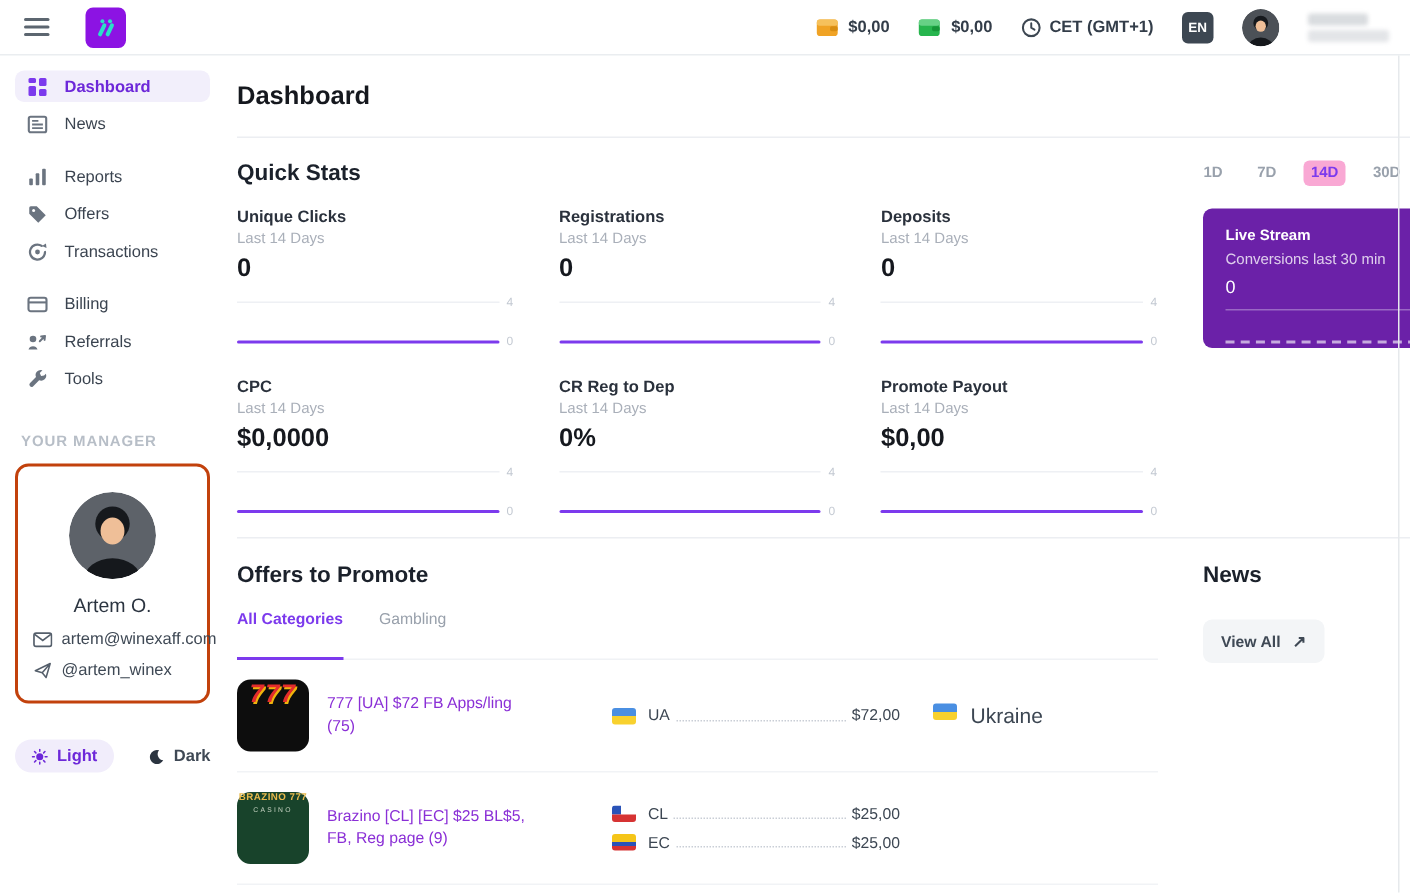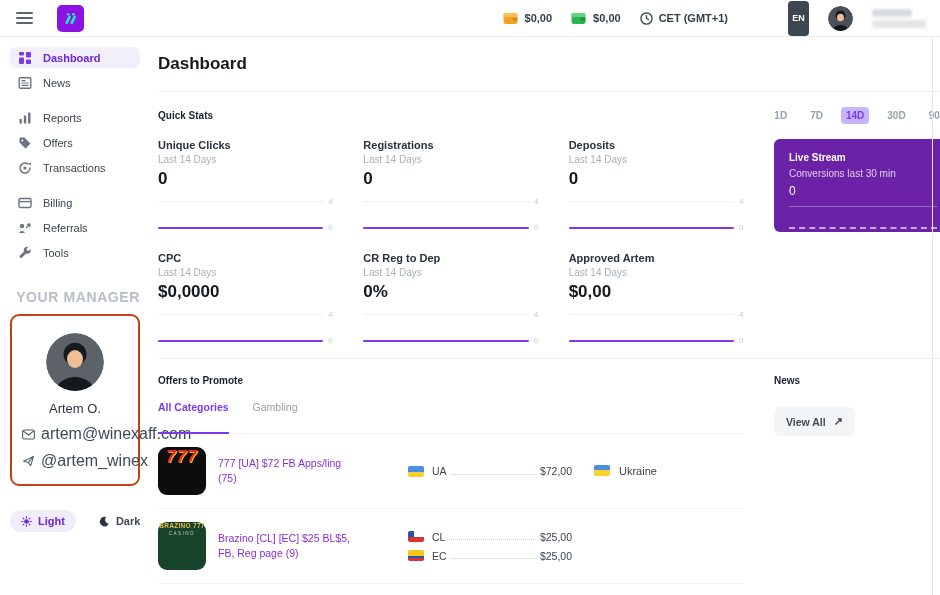--- a/index.html
+++ b/index.html
@@ -9,62 +9,62 @@
   
   .topbar { height:37px; display:flex; align-items:center; justify-content:space-between;
     padding:0 14px 0 16px; border-bottom:1px solid #eaedf0; background:#fff; }
   .tb-left { display:flex; align-items:center; gap:24px; }
   .hamburger { width:17px; display:flex; flex-direction:column; gap:3px; cursor:pointer; background:none; border:none; }
   .hamburger i { height:2px; background:#5c6670; border-radius:1px; display:block; }
   .logo { width:27px; height:27px; border-radius:5px; background:#8c13e3; display:flex; align-items:center; justify-content:center; }
   .tb-right { display:flex; align-items:center; gap:19px; }
   .balance { display:flex; align-items:center; gap:7px; font-size:11px; font-weight:700; color:#333d49; }
   .timezone { display:flex; align-items:center; gap:6px; font-size:11px; font-weight:600; color:#333d49; }
-  .lang-badge { width:21px; height:35px; border-radius:4px; background:#3d4752; color:#fff;
-    font-size:9px; font-weight:700; display:flex; align-items:center; justify-content:center; cursor:pointer;margin-left:41px; }
+  .lang-badge { width:21px; height:21px; border-radius:4px; background:#3d4752; color:#fff;
+    font-size:9px; font-weight:700; display:flex; align-items:center; justify-content:center; cursor:pointer; }
   .tb-avatar { width:25px; height:25px; border-radius:50%; overflow:hidden; cursor:pointer; }
   .redacted { display:flex; flex-direction:column; gap:3px; align-items:flex-start; }
   .redacted i { display:block; height:8px; border-radius:2px; background:#d9dcdf; filter:blur(1.5px); }
   .redacted i:nth-child(1){ width:40px; }
   .redacted i:nth-child(2){ width:54px; background:#e3e5e8; }
 
   
   .layout { display:flex; height:558px; }
   .sidebar { width:150px; flex:0 0 150px; padding:10px 10px 0 10px; }
   .main { flex:1; padding:0 16px 0 8px; position:relative; }
   .scroll-track { position:fixed; right:7px; top:37px; bottom:0; width:1px; background:#e6e9ec; }
 
   
   .nav-item { height:21px; display:flex; align-items:center; gap:11px; padding:0 8px;
     margin-bottom:4px; border-radius:6px; font-size:11px; font-weight:500; color:#3b4450; cursor:pointer; }
   .nav-item svg { flex:0 0 14px; }
   .nav-item.active { background:#f2effb; color:#6d28d9; font-weight:700; }
   .nav-item.gap-top { margin-top:14px; }
   .nav-ic { color:#6b7480; } .active .nav-ic { color:#7c3aed; }
 
-  .manager-label { margin:26px 0 9px 4px; font-size:14px; font-weight:700; letter-spacing:.6px; color:#b7bec7;text-align:right; }
+  .manager-label { margin:26px 0 9px 4px; font-size:10px; font-weight:700; letter-spacing:.6px; color:#b7bec7; }
   .manager-card { border:2px solid #c2410c; border-radius:9px; padding:17px 10px 14px; }
   .mc-avatar { width:58px; height:58px; border-radius:50%; overflow:hidden; margin:0 auto; }
   .mc-name { text-align:center; font-size:13px; color:#2b3440; margin-top:10px; }
-  .mc-row { display:flex; align-items:center; gap:6px; font-size:16px; color:#3f4955; margin-top:9px; }
+  .mc-row { display:flex; align-items:center; gap:6px; font-size:11px; color:#3f4955; margin-top:9px; }
   .mc-row svg { flex:0 0 13px; color:#555f6b; }
 
   .theme-toggle { margin-top:24px; display:flex; align-items:center; gap:12px; }
   .theme-btn { display:flex; align-items:center; gap:6px; font-size:11px; font-weight:600; color:#3f4955;
     padding:5px 11px; border-radius:14px; cursor:pointer; background:none; border:none;
     font-family:"Liberation Sans",sans-serif; }
   .theme-btn.active { background:#f1edfb; color:#6d28d9; }
 
   
   .page-title { font-size:17px; font-weight:700; color:#15181e; padding:17px 0 17px 0; border-bottom:1px solid #eceef2; }
   .qs-head { margin-top:15px; display:flex; align-items:center; justify-content:space-between; }
-  .sec-heading { font-size:10px; font-weight:700; color:#1b212b; }
+  .sec-heading { font-size:15px; font-weight:700; color:#1b212b; }
   .ranges { display:flex; align-items:center; gap:13px; }
   .range { font-size:10px; font-weight:600; color:#99a1ac; cursor:pointer; padding:3px 5px; border-radius:4px; }
-  .range.active { color:#7c3aed; background:#c4b5fd; }
+  .range.active { color:#7c3aed; background:#f9a8d4; }
 
   .stats-grid { margin-top:15px; display:grid; grid-template-columns:1fr 1fr 1fr 178px;
     column-gap:30px; row-gap:20px; }
   .scard .t { font-size:11px; font-weight:600; color:#2a313c; }
   .scard .s { font-size:10px; color:#a9afb9; margin-top:3px; }
   .scard .v { font-size:17px; font-weight:700; color:#15181e; margin-top:4px; }
   .spark { margin-top:8px; height:35px; display:flex; flex-direction:column; justify-content:space-between; }
   .spark-row { display:flex; align-items:center; gap:5px; }
   .spark-row .gl { flex:1; height:1px; background:#eef0f4; }
   .spark-row .pl { flex:1; height:2px; background:#7c3aed; border-radius:2px; }
@@ -87,26 +87,26 @@
   .offer-row { display:flex; align-items:center; padding:13px 0; border-bottom:1px solid #f1f3f6; }
   .offer-logo { width:48px; height:48px; border-radius:9px; flex:0 0 48px; display:flex;
     flex-direction:column; align-items:center; cursor:pointer; }
   .logo-777 { background:#0d0d0d; }
   .logo-777 span { color:#e32c2c; font-size:17px; font-weight:800; font-style:italic; letter-spacing:1px;
     text-shadow:1px 1px 0 #f0b30c; }
   .logo-brazino { background:#18432b; gap:2px; }
   .logo-brazino .l1 { color:#e9ba4c; font-size:6.5px; font-weight:700; letter-spacing:.3px; }
   .logo-brazino .l2 { color:#c2d0bf; font-size:4.5px; letter-spacing:1.5px; }
   .offer-title { width:132px; margin-left:12px; font-size:10.5px; line-height:1.4; color:#8a2fd6; cursor:pointer; }
-  .geo-col { width:164px; margin-left:58px; display:flex; flex-direction:column; gap:7px; }
+  .geo-col { width:192px; margin-left:58px; display:flex; flex-direction:column; gap:7px; }
   .geo-row { display:flex; align-items:center; font-size:10.5px; color:#3c4652; }
   .geo-row .code { margin-left:8px; }
   .geo-row .dots { flex:1; border-bottom:1px dotted #c9ced6; margin:0 4px; height:7px; }
   .country-col { width:150px; margin-left:22px; display:flex; flex-direction:column; gap:7px; }
-  .country-row { display:flex; align-items:flex-start; gap:9px; font-size:11px; color:#3c4652; }
+  .country-row { display:flex; align-items:flex-start; gap:9px; font-size:14px; color:#3c4652; }
   .view-all-link { margin-top:15px; display:inline-flex; align-items:center; gap:7px;
     font-size:10.5px; font-weight:600; color:#3f4955; cursor:pointer; background:none; border:none;
     font-family:"Liberation Sans",sans-serif; }
   .arrow { font-size:11px; color:#3f4955; }
 
   
   .view-all-btn { margin-top:21px; display:inline-flex; align-items:center; gap:8px;
     padding:8px 12px; background:#f3f5f7; border:none; border-radius:6px;
     font-size:10.5px; font-weight:600; color:#3f4955; cursor:pointer; font-family:"Liberation Sans",sans-serif; }
 
@@ -390,21 +390,21 @@
               <i class="gl"></i>
               <b>4</b>
             </div>
           <div class="spark-row">
               <i class="pl"></i>
               <b>0</b>
             </div>
         </div>
       </div>
       <div class="scard">
-        <div class="t">Approved Artem</div>
+        <div class="t">Promote Payout</div>
         <div class="s">Last 14 Days</div>
         <div class="v">$0,00</div>
         <div class="spark">
           <div class="spark-row">
               <i class="gl"></i>
               <b>4</b>
             </div>
           <div class="spark-row">
               <i class="pl"></i>
               <b>0</b>

